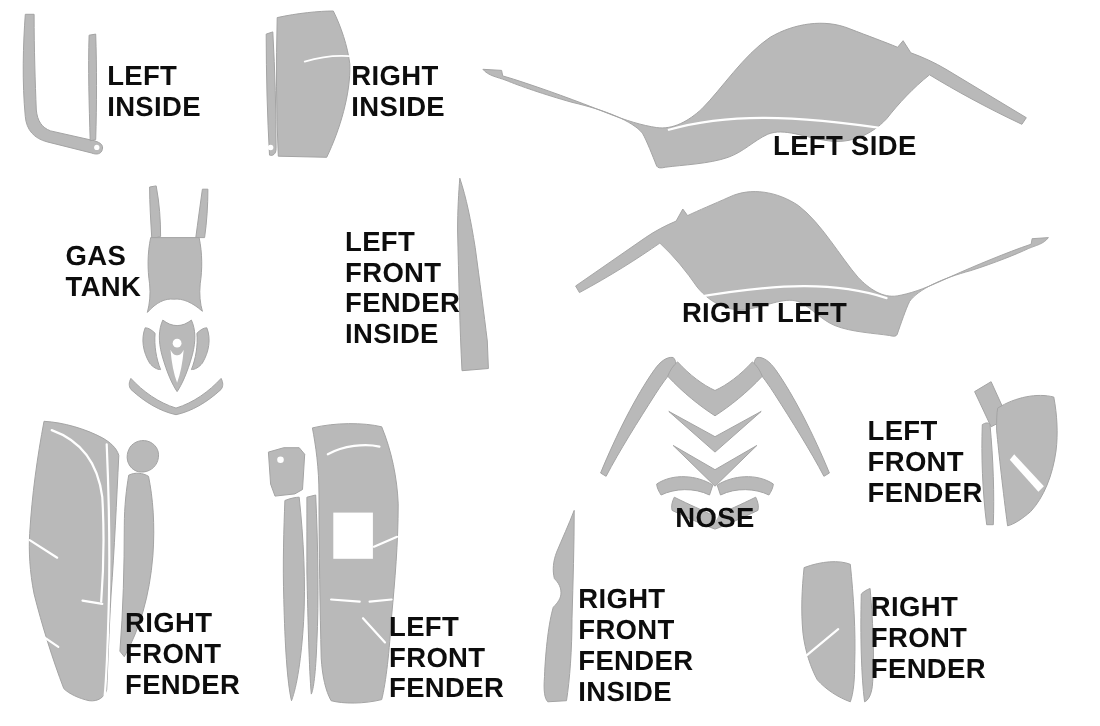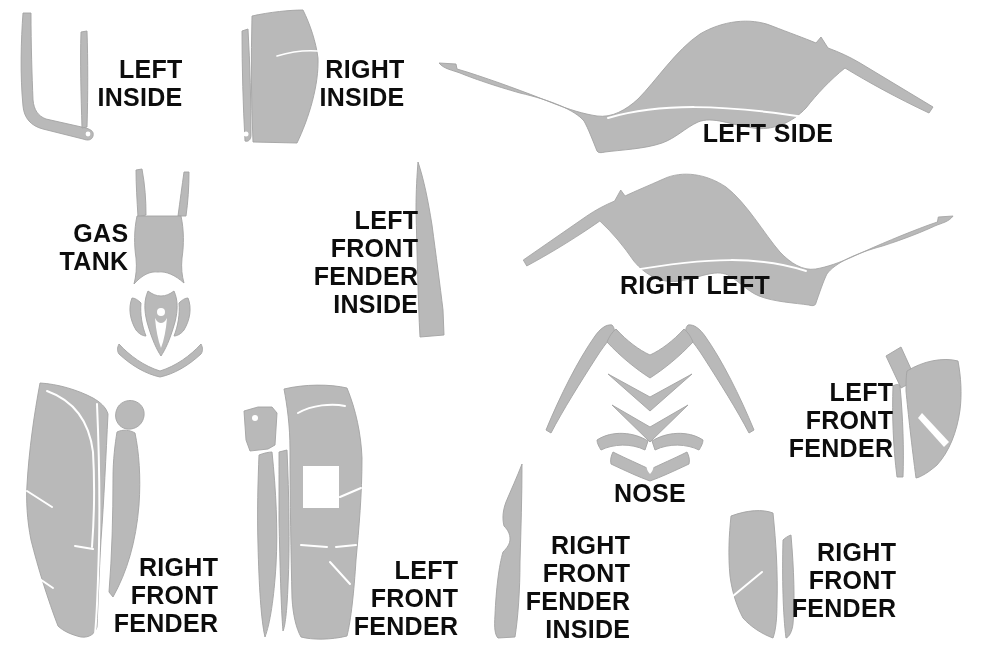--- a/index.html
+++ b/index.html
@@ -9,21 +9,21 @@
   html,body{margin:0;padding:0;background:var(--background);}
   .stage{position:relative;width:1000px;height:660px;background:var(--background);
          font-family:"Liberation Sans","DejaVu Sans",sans-serif;overflow:hidden;}
   .stage svg{position:absolute;left:0;top:0;}
   .part{fill:var(--shape-fill);stroke:var(--shape-stroke);stroke-width:0.9;stroke-linejoin:round;}
   .seam{fill:none;stroke:var(--cutout);stroke-width:2;stroke-linecap:round;}
   .seam-thin{fill:none;stroke:var(--cutout);stroke-width:1.6;stroke-linecap:round;}
   .hole{fill:var(--cutout);stroke:none;}
   .part-label{position:absolute;transform:translateX(-50%);color:var(--label-color);
       font-weight:bold;font-size:25px;line-height:28px;letter-spacing:0.3px;
-      text-align:right;white-space:pre-line;}
+      text-align:left;white-space:pre-line;}
 </style>
 </head>
 <body>
 
 <div class="stage">
 
   <svg width="1000" height="660" viewBox="0 0 1000 660">
     <defs>
       <g id="side-panel-shape">
         <path class="part" d="M439,63 L456,64 L457,69 L467,72
@@ -174,21 +174,21 @@
   <div class="part-label" style="left:362px;top:55px">RIGHT
 INSIDE</div>
   <div class="part-label" style="left:768px;top:119px">LEFT SIDE</div>
   <div class="part-label" style="left:94px;top:219px">GAS
 TANK</div>
   <div class="part-label" style="left:366px;top:206px">LEFT
 FRONT
 FENDER
 INSIDE</div>
   <div class="part-label" style="left:695px;top:271px">RIGHT LEFT</div>
-  <div class="part-label" style="left:650px;top:479px">NOSE</div>
+  <div class="part-label" style="left:650px;top:457px">NOSE</div>
   <div class="part-label" style="left:841px;top:378px">LEFT
 FRONT
 FENDER</div>
   <div class="part-label" style="left:166px;top:553px">RIGHT
 FRONT
 FENDER</div>
   <div class="part-label" style="left:406px;top:556px">LEFT
 FRONT
 FENDER</div>
   <div class="part-label" style="left:578px;top:531px">RIGHT

